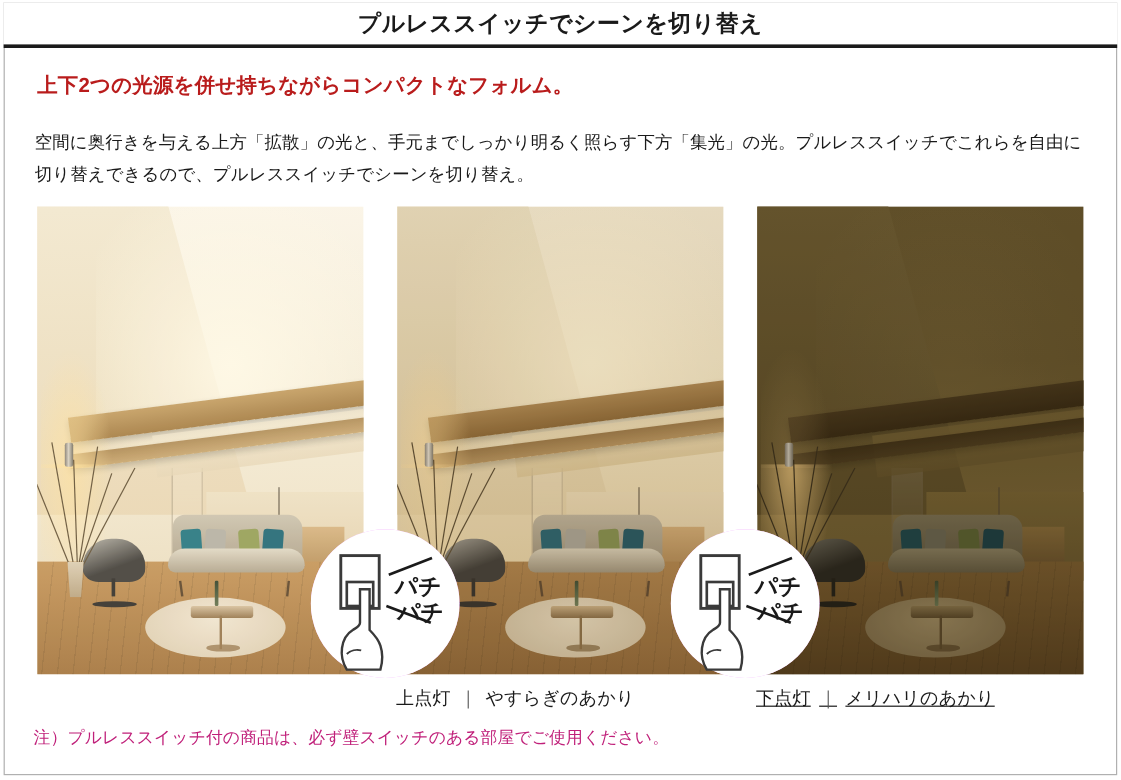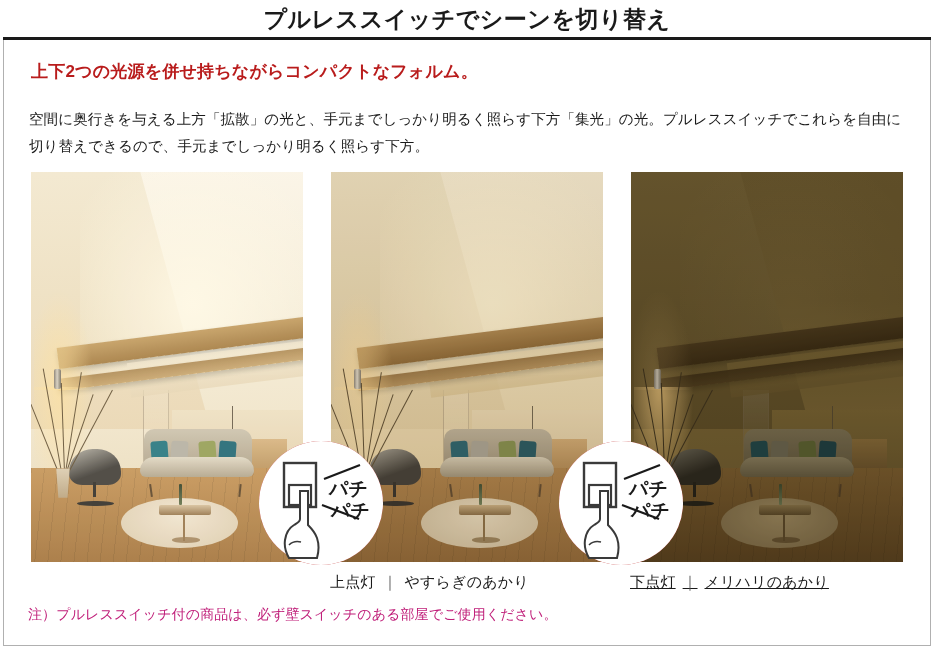--- a/index.html
+++ b/index.html
@@ -39,21 +39,21 @@
     width: 928px;
     height: 38px;
     box-sizing: border-box;
     border-bottom: 3px solid #1a1a1a;
     background: #ffffff;
     display: flex;
     align-items: center;
     justify-content: center;
   }
   .header-title {
-    font-size: 23px;
+    font-size: 19px;
     font-weight: 700;
     color: #1a1a1a;
     letter-spacing: 0.5px;
     white-space: nowrap;
   }
 
   
   .lead {
     position: absolute;
     left: 31px;
@@ -372,21 +372,21 @@
     background: var(--grade-warm);
     pointer-events: none;
   }
 
   
   .badge {
     position: absolute;
     width: 124px;
     height: 124px;
     border-radius: 50%;
-    background: #b91c1c;
+    background: #f0abfc;
     z-index: 5;
   }
   .badge-1 { left: 259px; top: 441px; }
   .badge-2 { left: 559px; top: 441px; }
 
   .badge svg { display: block; width: 124px; height: 124px; }
 
   
   .caption {
     position: absolute;
@@ -420,21 +420,21 @@
   <div class="frame"></div>
 
   <div class="header">
     <div class="header-title">プルレススイッチでシーンを切り替え</div>
   </div>
 
   <div class="lead">上下2つの光源を併せ持ちながらコンパクトなフォルム。</div>
 
   <div class="desc">
     <span class="line">空間に奥行きを与える上方「拡散」の光と、手元までしっかり明るく照らす下方「集光」の光。プルレススイッチでこれらを自由に</span>
-    <span class="line">切り替えできるので、手元までしっかり明るく照らす下方。</span>
+    <span class="line">切り替えできるので、プルレススイッチでシーンを切り替え。</span>
   </div>
 
   <div class="panels">
 
     <div class="panel panel-1" style="
           --ceil-a:#fbf6ea; --ceil-b:#f6efdd; --wall-a:#f2e7cf; --wall-b:#e7d8b8;
           --slope-a:#f3e9d2; --slope-b:#ead9b7;
           --wash:rgba(255,250,232,.95); --wash-op:.95;
           --beam-a:#c6a269; --beam-b:#a9834c;
           --glow:rgba(255,226,160,.85); --sconce-op:.85; --sconce-dn-op:.8;

